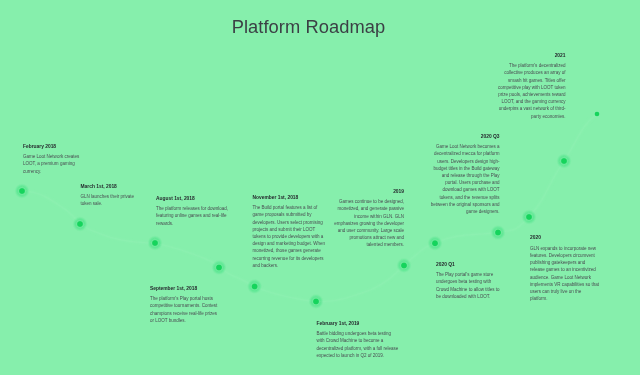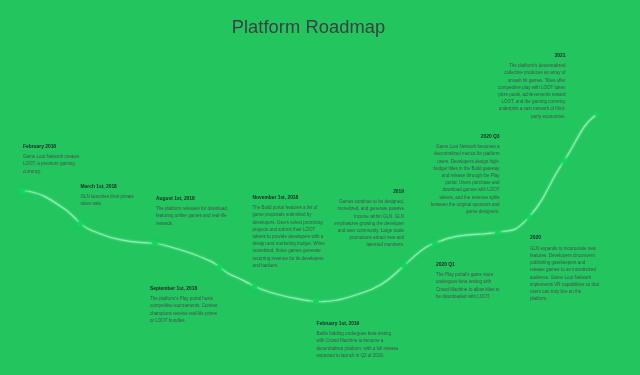--- a/index.html
+++ b/index.html
@@ -1,17 +1,17 @@
 <!DOCTYPE html>
 <html><head>
 <meta charset="utf-8">
 <style>
   html,body{margin:0;padding:0;}
   body{width:640px;height:375px;background:#ffffff;font-family:"Liberation Sans",sans-serif;overflow:hidden;}
-  #page{position:relative;width:640px;height:375px;background:#22c55e;}
+  #page{position:relative;width:640px;height:375px;background:#86efac;}
   #title{position:absolute;left:0;top:16.6px;width:617px;text-align:center;font-size:18.3px;line-height:20px;letter-spacing:0.08px;color:#3b4045;}
   svg#curve{position:absolute;left:0;top:0;width:640px;height:375px;}
   .blk{position:absolute;}
   .blk .h{font-size:4.88px;line-height:5px;font-weight:bold;color:#25292d;margin:0;padding-top:1.8px;}
   .blk .p{font-size:4.52px;color:#4a4e52;margin:0;line-height:7.22px;padding-top:4.3px;}
   .ra{text-align:right;}
 </style>
 </head>
 <body>
 

